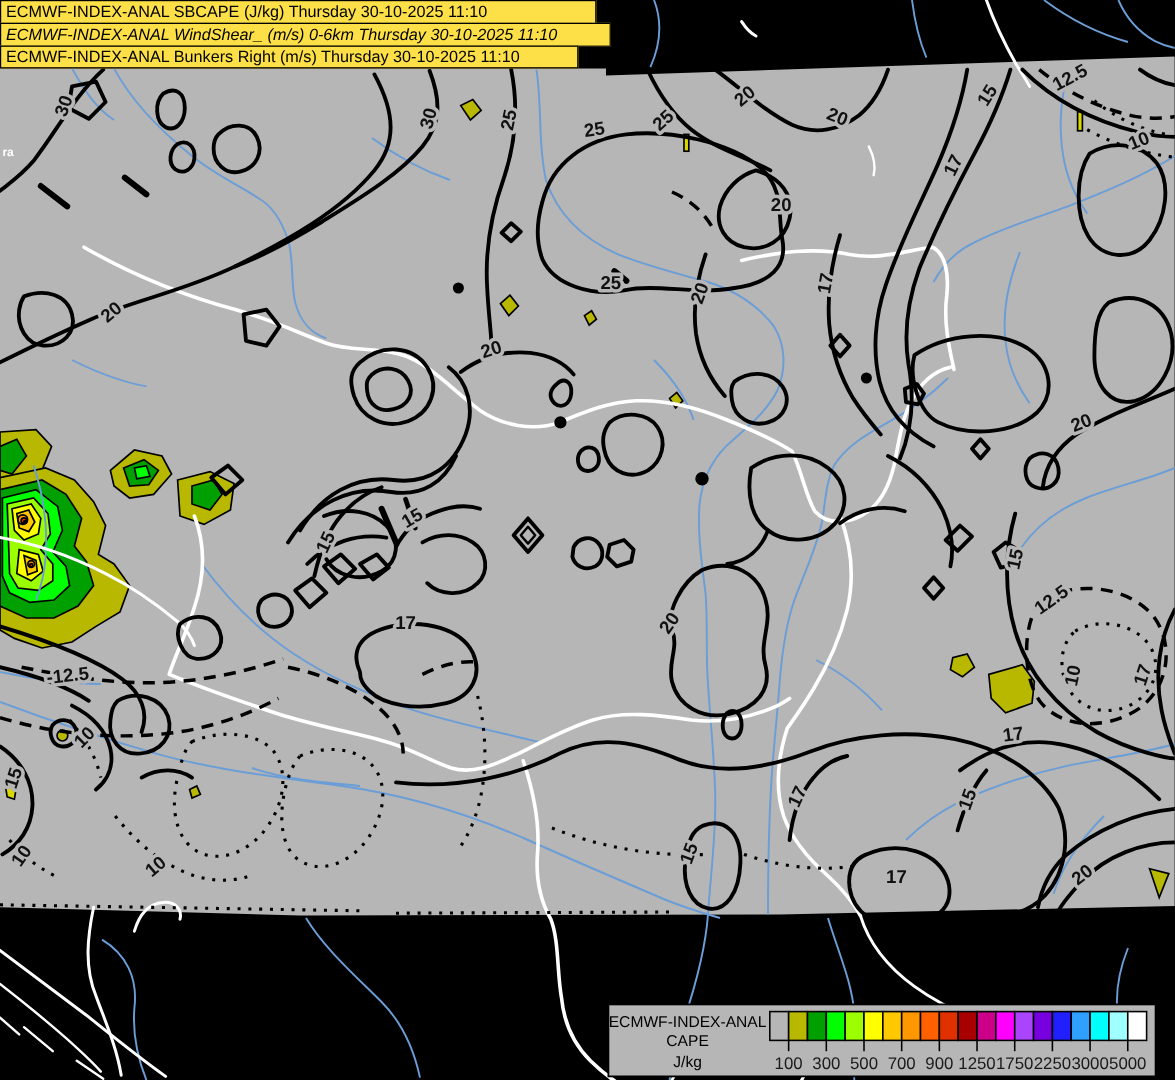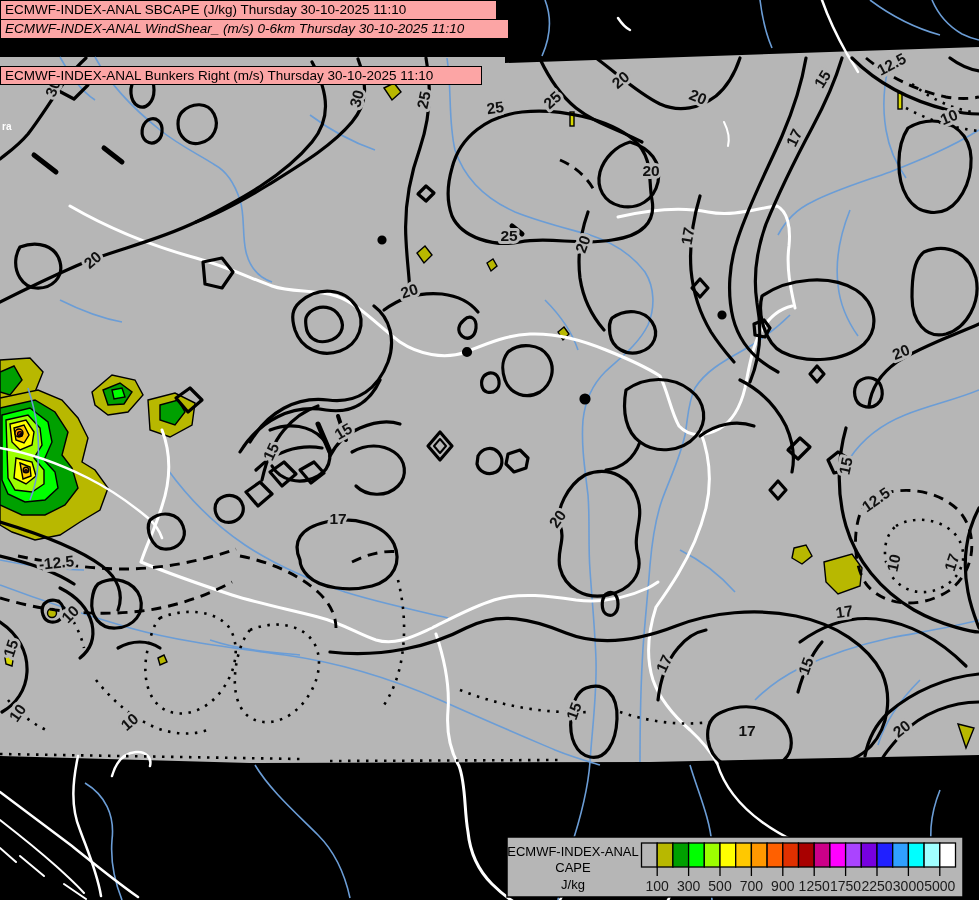--- a/index.html
+++ b/index.html
@@ -1,19 +1,19 @@
 <!DOCTYPE html>
 <html><head>
 <meta charset="utf-8">
 <style>
   html,body{margin:0;padding:0;background:#000;}
   #stage{position:relative;width:979px;height:900px;overflow:hidden;
          font-family:"Liberation Sans","DejaVu Sans",sans-serif;}
   #map-svg{position:absolute;left:0;top:0;}
-  .hdr-row{position:absolute;left:0;background:#fca5a5;border:1px solid #000;
+  .hdr-row{position:absolute;left:0;background:#fde047;border:1px solid #000;
            box-sizing:border-box;font-size:13.5px;color:#000;line-height:18px;
            padding-left:4px;white-space:nowrap;}
   svg text.clabel{font-family:"Liberation Sans","DejaVu Sans",sans-serif;
            font-size:15.5px;font-weight:bold;fill:#111;
            paint-order:stroke;stroke:#b6b6b6;stroke-width:6px;stroke-linejoin:round;}
   svg text.legend-title{font-family:"Liberation Sans","DejaVu Sans",sans-serif;
            font-size:13px;fill:#000;text-anchor:middle;}
   svg text.tick-label{font-family:"Liberation Sans","DejaVu Sans",sans-serif;
            font-size:14px;fill:#1a1a1a;text-anchor:middle;}
   svg text.stray{font-family:"Liberation Sans","DejaVu Sans",sans-serif;
@@ -331,16 +331,16 @@
         </g>
   </g>
 </svg>
 
   <div class="hdr-row" style="top:0;width:497px;height:20px;">
     <span>ECMWF-INDEX-ANAL SBCAPE (J/kg) Thursday 30-10-2025 11:10</span>
   </div>
   <div class="hdr-row" style="top:19px;width:509px;height:20px;font-style:italic;">
     <span>ECMWF-INDEX-ANAL WindShear_ (m/s) 0-6km Thursday 30-10-2025 11:10</span>
   </div>
-  <div class="hdr-row" style="top:38px;width:482px;height:19px;margin-top:28px;">
+  <div class="hdr-row" style="top:38px;width:482px;height:19px;">
     <span>ECMWF-INDEX-ANAL Bunkers Right (m/s) Thursday 30-10-2025 11:10</span>
   </div>
 </div>
 
 </body></html>

